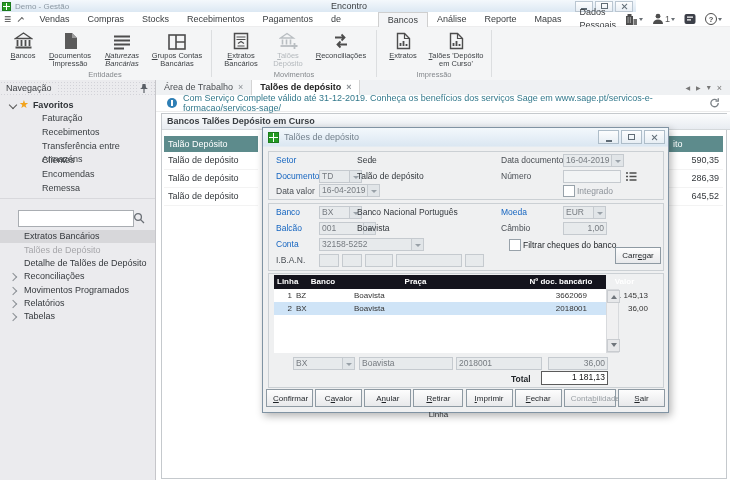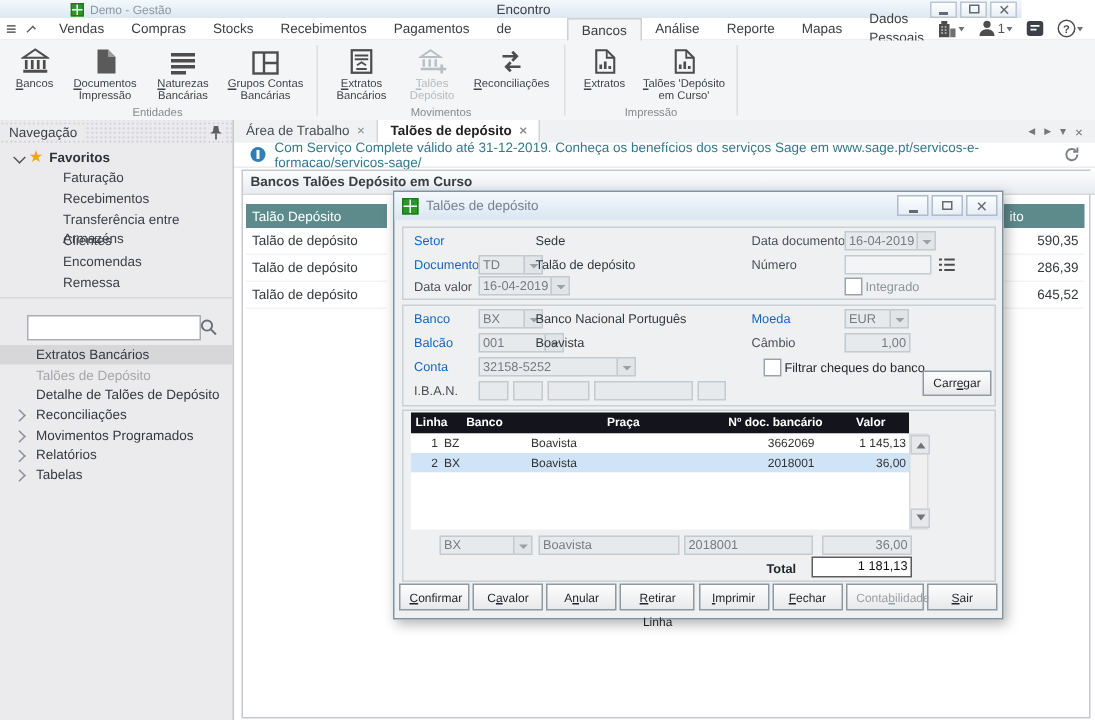--- a/index.html
+++ b/index.html
@@ -4,21 +4,21 @@
 <style>
   html,body{margin:0;padding:0;}
   body{width:730px;height:480px;overflow:hidden;background:#fff;
        font-family:"Liberation Sans","DejaVu Sans",sans-serif;font-size:9px;color:#333;
        -webkit-font-smoothing:antialiased;}
   .abs{position:absolute;}
   #win{position:relative;width:730px;height:480px;background:#fff;}
 
   
   #titlebar{position:absolute;left:0;top:0;width:636px;height:12px;
-    background:linear-gradient(#f4f8fc,#dce8f3);display:flex;align-items:center;border-bottom:1px solid #e3e9f0;padding-left:45px;}
+    background:linear-gradient(#f4f8fc,#dce8f3);display:flex;align-items:center;border-bottom:1px solid #e3e9f0;}
   .appic{width:9px;height:9px;margin:0 4px 0 2px;background:#259b24;box-shadow:inset 0 0 0 1px #1c7a1c;
     background-image:linear-gradient(#fff,#fff),linear-gradient(#fff,#fff);
     background-size:1px 100%,100% 1px;background-position:4px 0,0 4px;background-repeat:no-repeat;}
   #titlebar .ttl{font-size:8px;color:#8a97a2;}
   .winbtns{margin-left:auto;display:flex;margin-right:3px;}
   .wbtn{width:16px;height:9px;border:1px solid #bac6d1;background:linear-gradient(#fdfdfe,#e9eff5);
     display:flex;align-items:center;justify-content:center;margin-left:2px;}
   .g-min{width:6px;height:2px;background:#5f6b75;align-self:flex-end;margin-bottom:1px;}
   .g-rest{width:5px;height:4px;border:1px solid #5f6b75;}
   .g-close{position:relative;width:7px;height:7px;}
@@ -125,21 +125,21 @@
   .btn{border:1px solid #8e9aa3;background:linear-gradient(#fdfdfd,#e8e9eb);font-size:8px;color:#1f2327;
        text-align:center;line-height:16px;height:18px;box-sizing:border-box;}
   .btn .key{text-decoration:underline;}
   .btn.disabled{color:#9aa0a5;}
   
   #dtbl{position:absolute;left:11px;top:147px;width:332px;}
   .th{display:flex;background:#14141d;color:#fff;font-weight:bold;font-size:8px;height:14px;line-height:14px;}
   .tr{display:flex;font-size:8px;height:13px;line-height:13px;background:#fff;}
   .tr.sel{background:#cfe4f7;}
   .c-linha{width:20px;flex:none;text-align:right;}.c-banco{width:52px;flex:none;}.c-praca{width:133px;flex:none;}
-  .c-ndoc{width:70px;flex:none;}.c-valor{width:57px;flex:none;}
+  .c-ndoc{width:70px;flex:none;margin-left:44px;}.c-valor{width:57px;flex:none;}
   .th .c-linha{padding-left:3px;}
   .th .c-banco,.th .c-praca,.th .c-ndoc,.th .c-valor{text-align:center;}
   .tr .c-linha{text-align:right;padding-right:2px;box-sizing:border-box;}
   .tr .c-banco{padding-left:2px;box-sizing:border-box;}
   .tr .c-praca{padding-left:8px;box-sizing:border-box;}
   .tr .c-ndoc{text-align:right;padding-right:6px;box-sizing:border-box;}
   .tr .c-valor{text-align:right;padding-right:2px;box-sizing:border-box;}
   #tbl-fill{height:38px;background:#fff;}
   #sbar{position:absolute;left:343px;top:161px;width:13px;height:64px;background:#f0f0f1;border:1px solid #d8dadd;box-sizing:border-box;}
   .sarr{position:absolute;left:0;width:11px;height:11px;background:#e7e8ea;border:1px solid #c9ccd0;display:flex;align-items:center;justify-content:center;}
@@ -228,21 +228,21 @@
         </div>
         <div class="rbtn" style="width:50px;">
           <span class="ricon">
               <svg width="15" height="18" viewBox="0 0 15 18">
                 <path d="M2 1h7l5 5v11H2z" fill="#5a5a5a"></path>
                 <path d="M9 1l5 5H9z" fill="#9b9b9b"></path>
               </svg>
             </span>
           <span class="rlabel">Documentos Impressão</span>
         </div>
-        <div class="rbtn" style="width:46px;">
+        <div class="rbtn" style="width:46px;font-style:italic;">
           <span class="ricon">
               <svg width="18" height="16" viewBox="0 0 18 16">
                 <path d="M1 2.5h16M1 6.5h16M1 10.5h16M1 14.5h10" stroke="#4d4d4d" stroke-width="2.2"></path>
               </svg>
             </span>
           <span class="rlabel">Naturezas Bancárias</span>
         </div>
         <div class="rbtn" style="width:56px;">
           <span class="ricon">
               <svg width="18" height="16" viewBox="0 0 18 16">

